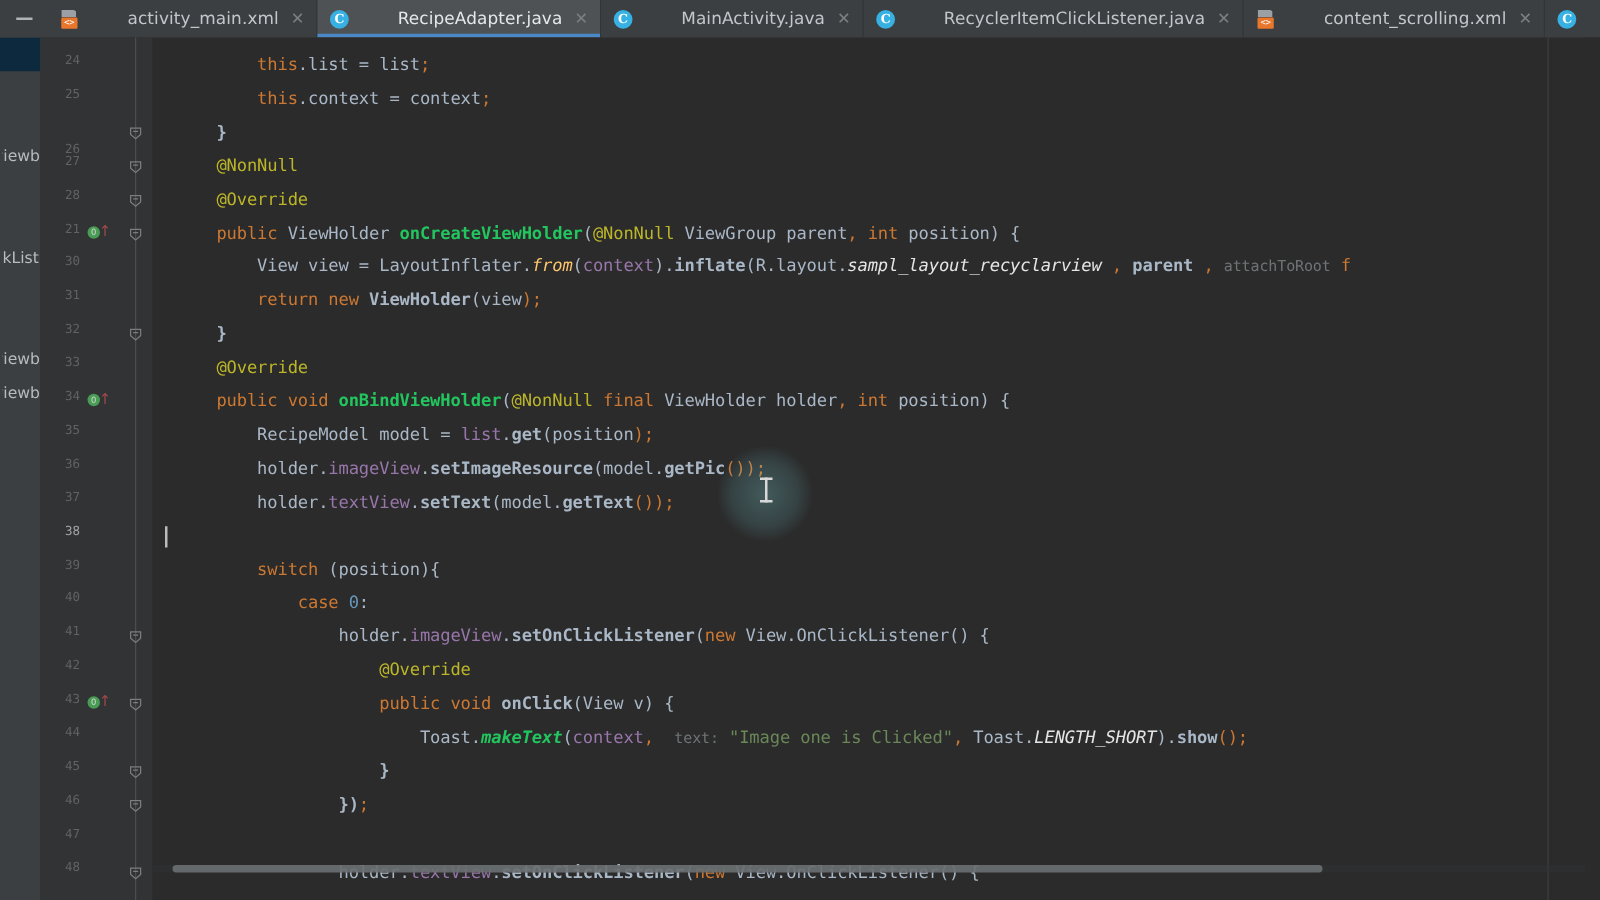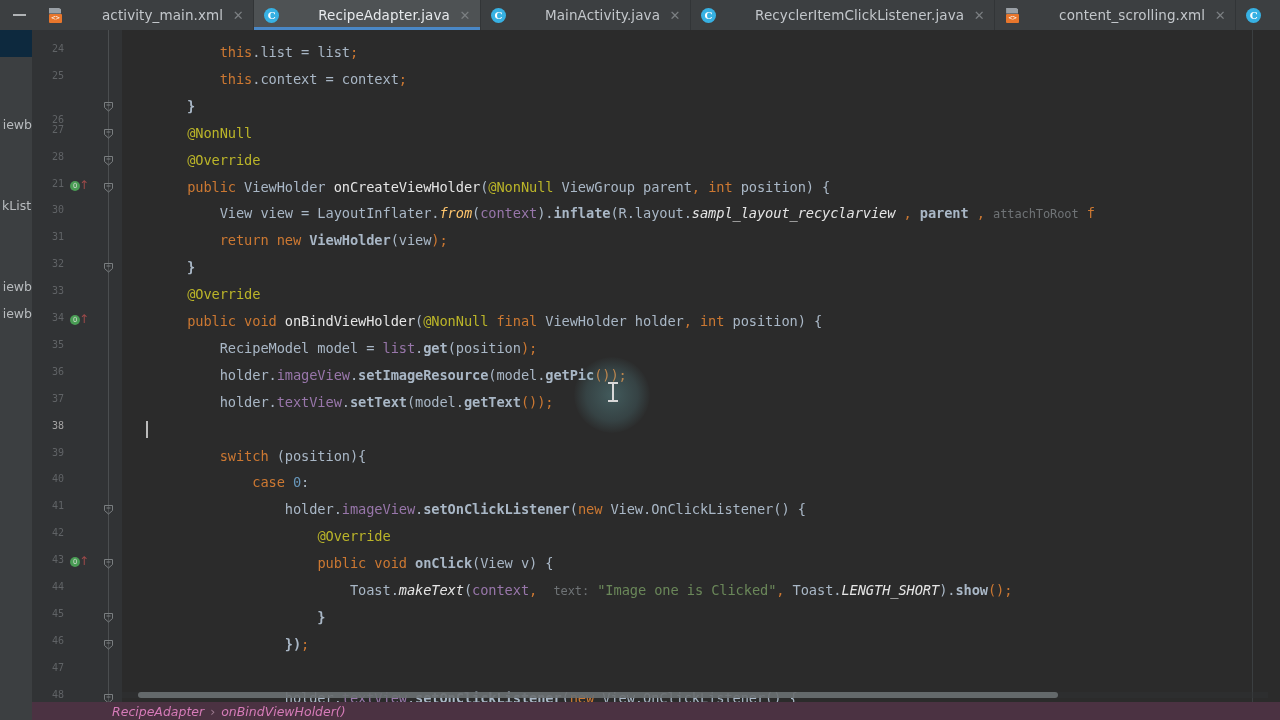--- a/index.html
+++ b/index.html
@@ -116,21 +116,21 @@
   .foldline {
     position: absolute; left: 76px; top: 0; width: 1px; height: 690px;
     background: #4b4e50;
   }
   .foldmark {
     position: absolute; left: 70px; width: 13px; height: 13px;
   }
   .foldmark svg { display: block; }
 
   .code {
-    position: absolute; left: 90px; top: 0; right: 0; height: 690px;
+    position: absolute; left: 76px; top: 0; right: 0; height: 690px;
     overflow: hidden;
     font-family: "DejaVu Sans Mono", monospace;
     font-size: 13.7px;
     color: #a9b7c6;
     white-space: pre;
     letter-spacing: -0.1px;
   }
   .cline { position: absolute; left: 0; white-space: pre; line-height: 18px; }
 
   .margin-guide {
@@ -139,21 +139,21 @@
   }
 
   
   .kw   { color: #cc7832; font-weight: normal; }
   .ann  { color: #bbb529; }
   .str  { color: #6a8759; }
   .num  { color: #6897bb; }
   .fld  { color: #9876aa; }
   .sfld { color: #e5e5e5; font-style: italic; }
   .mth  { color: #ffc66d; }
-  .mthb { color: #e5e5e5; font-weight: normal; }
+  .mthb { color: #22c55e; font-weight: bold; }
   .ident{ color: #a9b7c6; }
   .bold { font-weight: bold; color: #a9b7c6; }
   .hint { color: #6f7376; font-size: 12px; }
   .ital { font-style: italic; }
   .semi { color: #cc7832; }
 
   .caret {
     position: absolute; width: 2px; height: 17px; background: #bbbbbb;
   }
   .click-halo {
@@ -403,19 +403,14 @@
     <div class="hscroll"></div>
   </div>
 
   <div class="markerbar"></div>
 
   <div class="click-halo" style="left:574px; top:357px;"></div>
   <div class="mouse-cursor" style="left:608px; top:382px;">
       <i></i>
     </div>
 
-  <div class="breadcrumb">
-    <span>RecipeAdapter</span>
-    <span class="sep">›</span>
-    <span>onBindViewHolder()</span>
-  </div>
 
 </div>
 
 </body></html>

